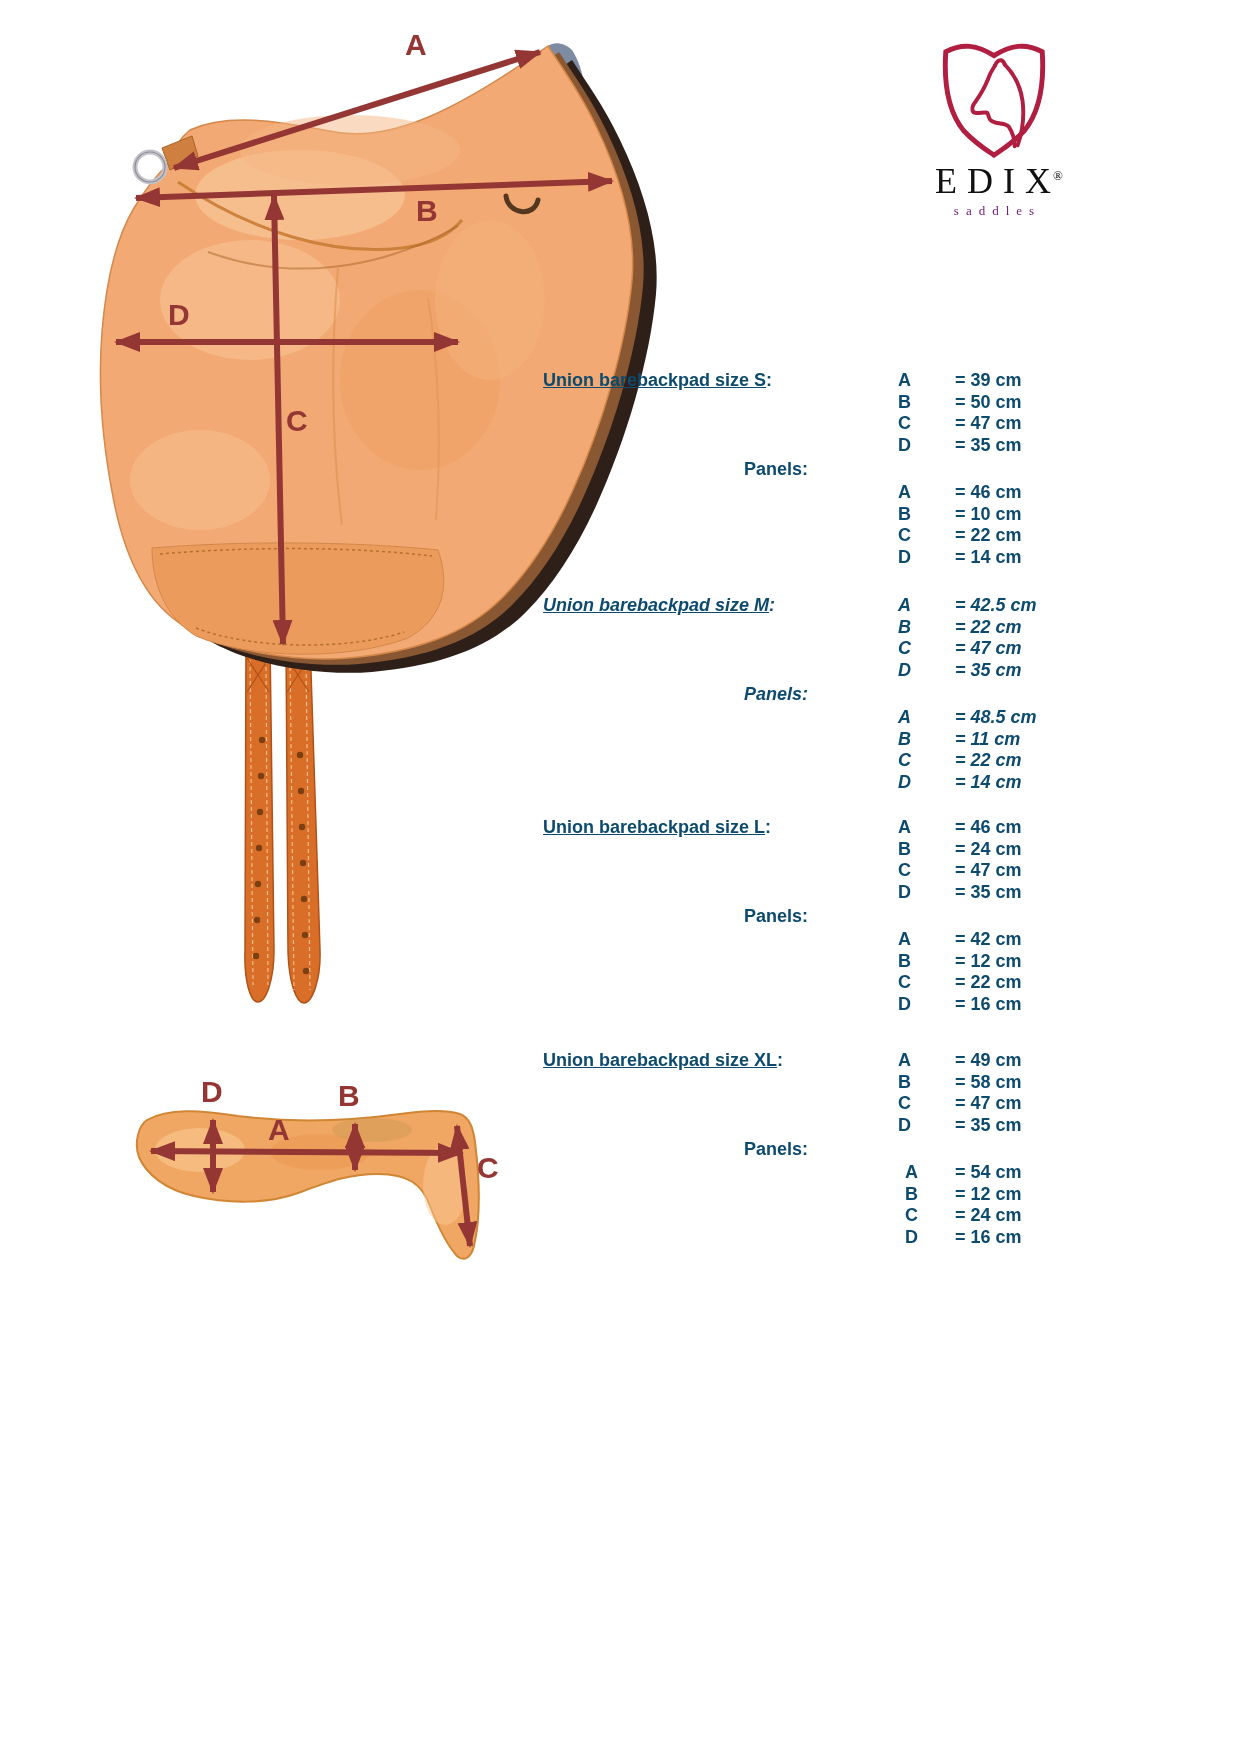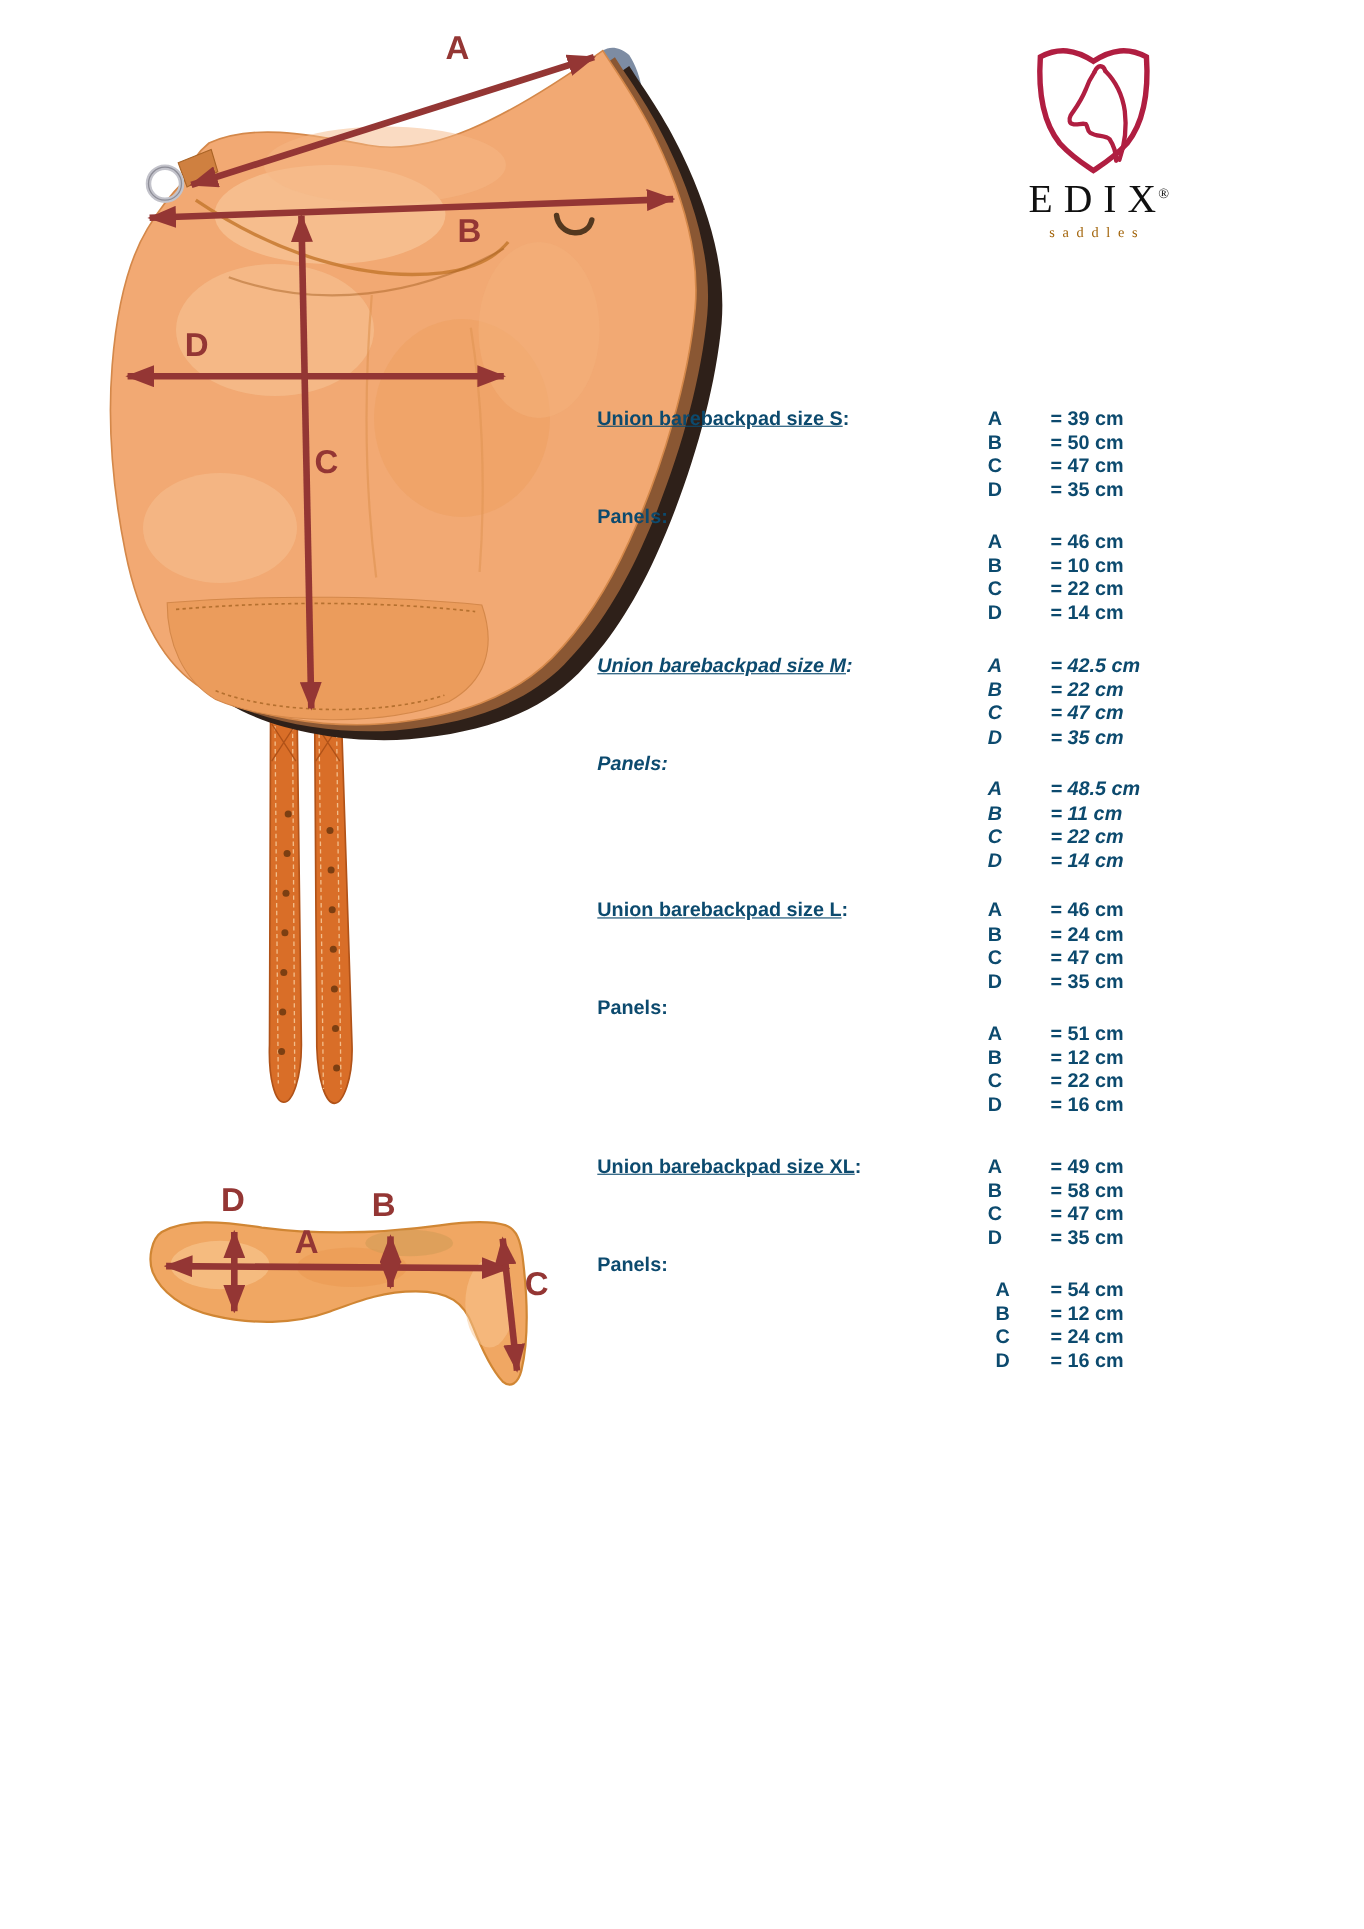--- a/index.html
+++ b/index.html
@@ -26,36 +26,36 @@
 
   
   .logo { position:absolute; left:912px; top:36px; width:164px; text-align:center; }
   .logo-shield { display:block; margin:0 auto; }
   .logo-word {
     font-family:"Liberation Serif", serif; font-size:36px; color:#101010;
     letter-spacing:10px; padding-left:10px; margin-top:0px; white-space:nowrap;
   }
   .logo-word sup { font-size:13px; letter-spacing:0; margin-left:-8px; }
   .logo-tagline {
-    font-family:"Liberation Serif", serif; font-size:13px; color:#a16207;
+    font-family:"Liberation Serif", serif; font-size:13px; color:#701a75;
     letter-spacing:7px; padding-left:7px; margin-top:1px;
   }
 
   
   .spec-wrap { position:absolute; left:0; top:0; width:1240px; height:1754px; }
   .size-section {
     position:absolute; left:543px; width:560px; height:200px;
     color:#0c4a6e; font-weight:bold; font-size:18px;
   }
   .spec-line { position:absolute; left:0; width:560px; height:22px; line-height:22px; }
   .h-cell { position:absolute; left:0; white-space:nowrap; }
   .h-underline { text-decoration:underline; }
   .letter-cell { position:absolute; left:355px; }
   .value-cell { position:absolute; left:412px; white-space:nowrap; }
-  .panels-cell { position:absolute; left:0; width:265px; text-align:left; }
+  .panels-cell { position:absolute; left:0; width:265px; text-align:right; }
   .indent .letter-cell { left:362px; }
 </style>
 </head>
 <body>
 
 <div class="page">
 
   <svg class="photo-svg" width="700" height="1300" viewBox="0 0 700 1300">
     <defs>
       <path id="pad" d="M 190,130
@@ -278,21 +278,21 @@
         </div>
         <div class="spec-line" style="top: 64.5px;">
           <span class="letter-cell">D</span>
           <span class="value-cell">= 35 cm</span>
         </div>
         <div class="spec-line" style="top: 88.5px;">
           <span class="panels-cell">Panels:</span>
         </div>
         <div class="spec-line" style="top: 112px;">
           <span class="letter-cell">A</span>
-          <span class="value-cell">= 51 cm</span>
+          <span class="value-cell">= 42 cm</span>
         </div>
         <div class="spec-line" style="top: 133.5px;">
           <span class="letter-cell">B</span>
           <span class="value-cell">= 12 cm</span>
         </div>
         <div class="spec-line" style="top: 155px;">
           <span class="letter-cell">C</span>
           <span class="value-cell">= 22 cm</span>
         </div>
         <div class="spec-line" style="top: 176.5px;">

